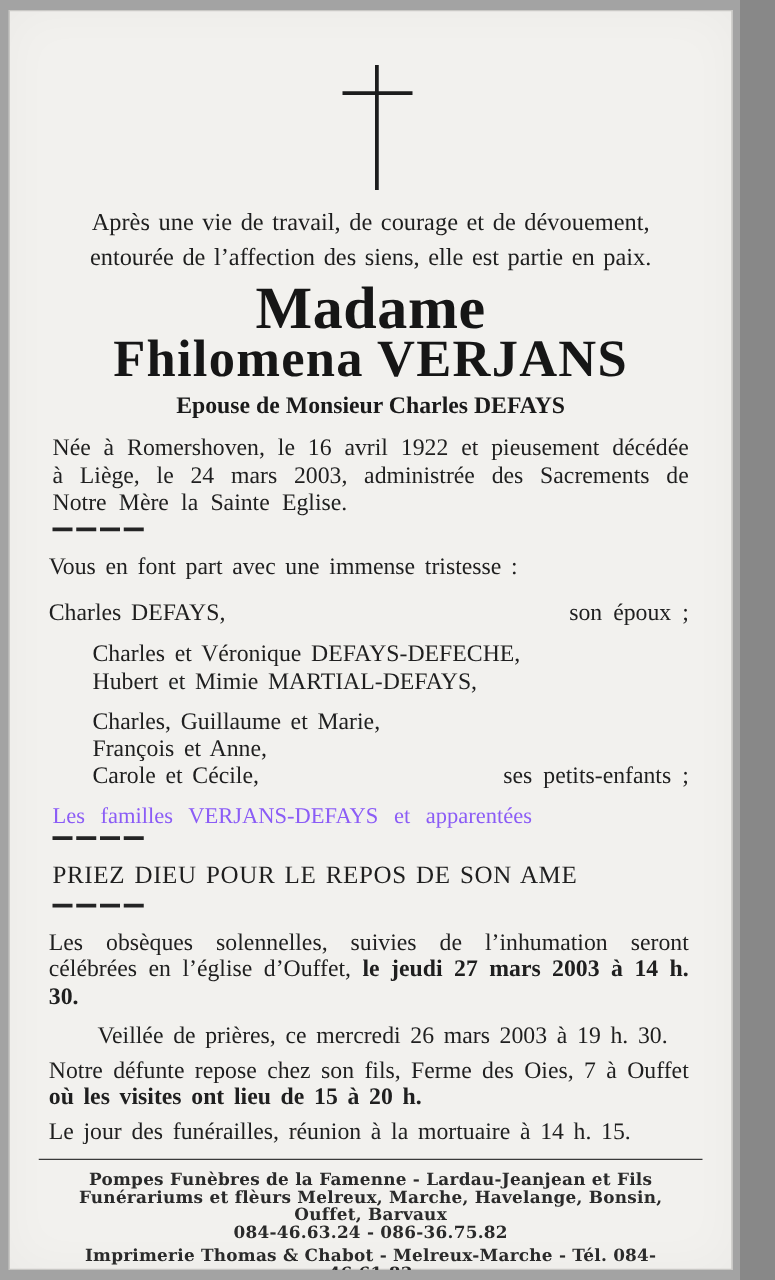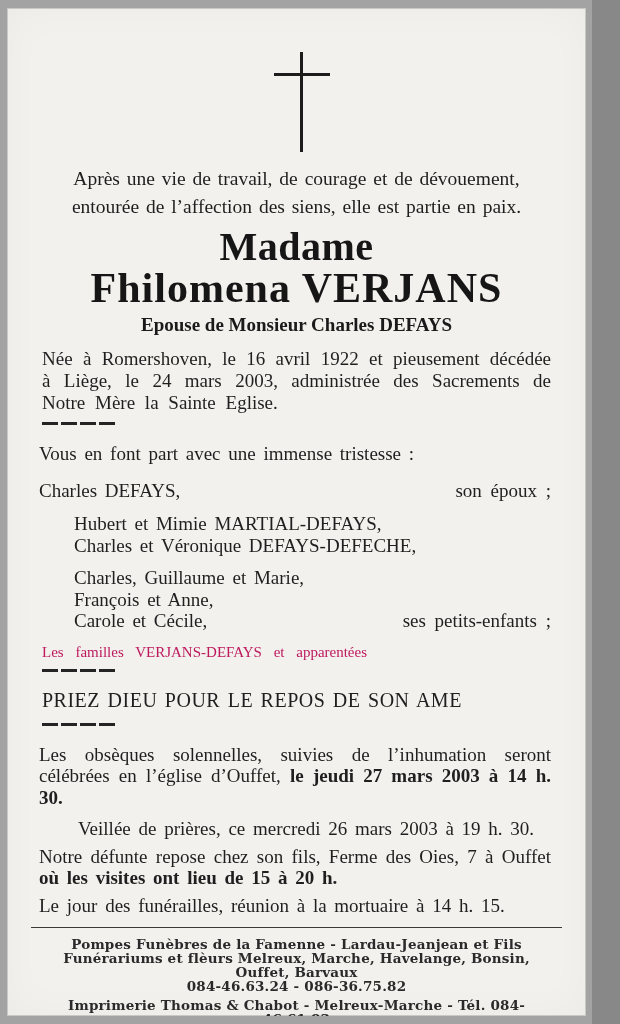--- a/index.html
+++ b/index.html
@@ -21,41 +21,41 @@
 
   
   .cross{position:relative;width:56px;height:100px;margin:44px auto 0;transform:translateX(5px);}
   .cross-v{position:absolute;left:50%;top:0;width:3px;height:100%;margin-left:-1.5px;background:#1c1c1c;}
   .cross-h{position:absolute;left:0;top:21px;width:100%;height:3px;background:#1c1c1c;}
 
   
   .intro{margin-top:13px;text-align:center;font-size:19.5px;line-height:28px;word-spacing:2px;color:#1e1e1e;}
 
   
-  .title-madame{margin-top:6px;text-align:center;font-size:40px;line-height:40px;font-weight:bold;letter-spacing:0.5px;color:#161616;}
+  .title-madame{margin-top:6px;text-align:center;font-size:48px;line-height:40px;font-weight:bold;letter-spacing:0.5px;color:#161616;}
   .title-name{margin-top:0;text-align:center;font-size:42px;line-height:42px;font-weight:bold;letter-spacing:1px;color:#161616;}
   .title-spouse{margin-top:4px;text-align:center;font-size:19px;line-height:24px;font-weight:bold;color:#1a1a1a;}
 
   
   .bio{margin-top:11px;font-size:19px;line-height:22px;text-align:justify;word-spacing:5px;color:#1f1f1f;}
   .body-line{font-size:19px;line-height:21.5px;word-spacing:3px;color:#1f1f1f;padding-left:32px;}
   .mt18{margin-top:18px;} .mt15{margin-top:15px;} .mt12{margin-top:12px;}
   .mt11{margin-top:11px;} .mt10{margin-top:10px;margin-left:39px;} .mt6{margin-top:6px;}
 
   
   .dashes{margin-top:8px;display:flex;gap:3px;}
   .dashes i{display:block;width:16px;height:3px;background:#242424;}
   .dashes.after-families{margin-top:6px;}
   .dashes.after-prayer{margin-top:12px;}
 
   
   .row{display:flex;justify-content:space-between;align-items:baseline;}
   .relation{white-space:nowrap;word-spacing:4px;}
 
-  .families{margin-top:10px;font-size:15px;line-height:21px;word-spacing:8px;color:#be185d;}
+  .families{margin-top:10px;font-size:18px;line-height:21px;word-spacing:8px;color:#8b5cf6;}
   .prayer{margin-top:17px;font-size:20px;line-height:22px;letter-spacing:0.5px;word-spacing:2px;color:#1f1f1f;}
 
   .just{text-align:justify;}
   .b{font-weight:bold;}
 
   
   .rule{margin:11px 24px 0;border:0;border-top:1.6px solid #3a3a3a;height:0;}
   .footer{margin-top:9px;text-align:center;font-weight:bold;font-size:13.5px;line-height:14px;letter-spacing:0.2px;color:#2a2a2a;font-family:"DejaVu Serif","Liberation Serif",serif;}
   .footer div{margin:0;}
   .footer .printer{margin-top:5px;}
@@ -90,22 +90,22 @@
       </div>
 
     <div class="body-line pad mt18">Vous en font part avec une immense tristesse :</div>
 
     <div class="row body-line pad mt15">
       <span>Charles  DEFAYS,</span>
       <span class="relation">son  époux ;</span>
     </div>
 
     <div class="pad mt12">
+      <div class="body-line">Charles et Véronique DEFAYS-DEFECHE,</div>
       <div class="body-line">Hubert et Mimie MARTIAL-DEFAYS,</div>
-      <div class="body-line">Charles et Véronique DEFAYS-DEFECHE,</div>
     </div>
 
     <div class="pad mt11">
       <div class="body-line">Charles, Guillaume et Marie,</div>
       <div class="body-line">François et Anne,</div>
       <div class="row body-line">
         <span>Carole  et  Cécile,</span>
         <span class="relation">ses  petits-enfants ;</span>
       </div>
     </div>

